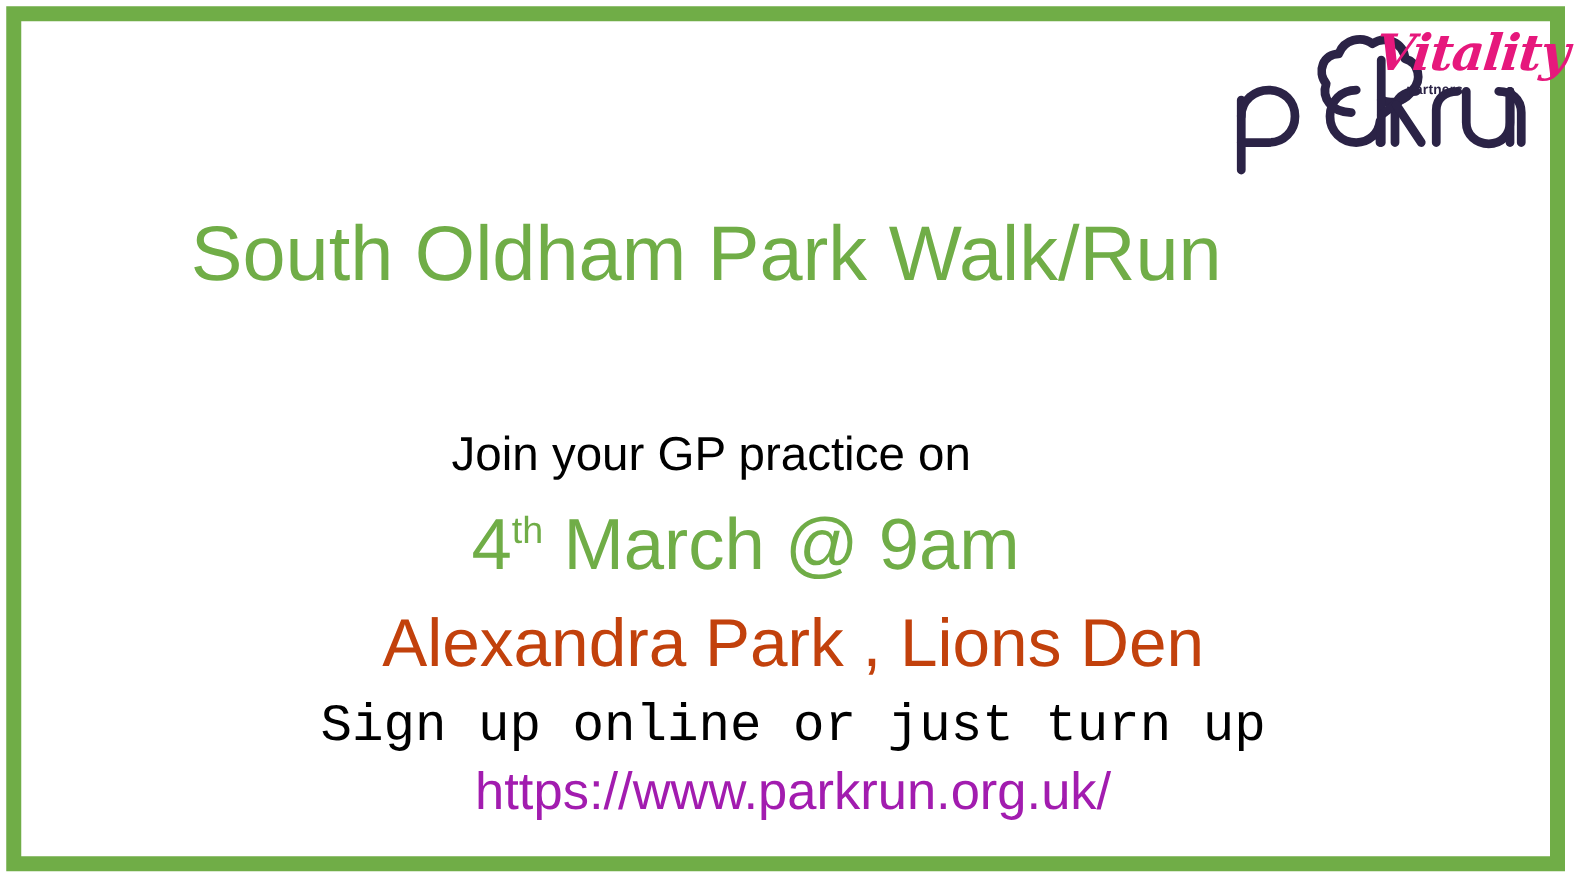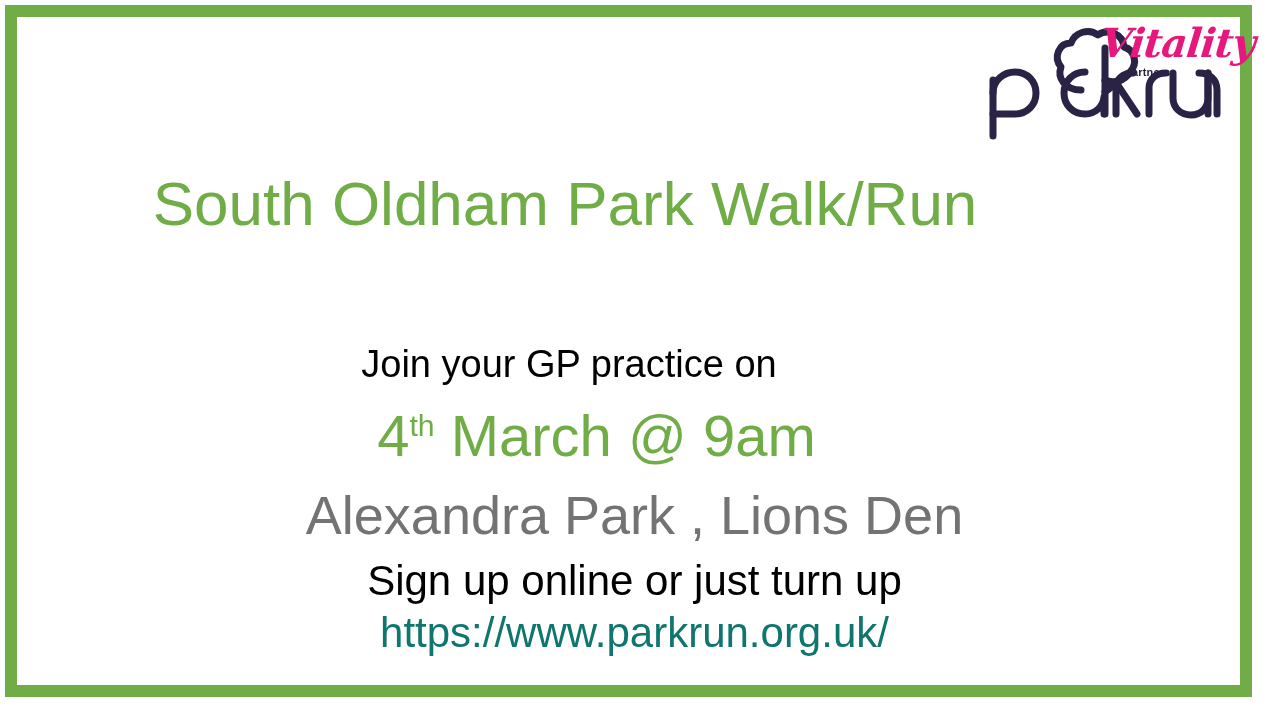--- a/index.html
+++ b/index.html
@@ -134,43 +134,44 @@
     line-height: 0;
   }
 
   #line-venue {
     position: absolute;
     left: 0;
     top: 484px;
     width: 1269px;
     font-size: 54px;
     line-height: 62px;
-    color: #737373;
+    color: #c2410c;
     font-stretch: condensed;
   }
 
   #line-signup {
     position: absolute;
     left: 0;
     top: 556px;
     width: 1269px;
     font-size: 42px;
     line-height: 50px;
     color: #000000;
     font-stretch: condensed;
+    font-family: Liberation Mono, monospace;
   }
 
   #line-url {
     position: absolute;
     left: 0;
     top: 608px;
     width: 1269px;
     font-size: 42px;
     line-height: 50px;
-    color: #0f766e;
+    color: #a21caf;
     font-stretch: condensed;
   }
 </style>
 </head>
 <body>
 
 <div id="slide">
 
   <div id="frame"></div>
 

